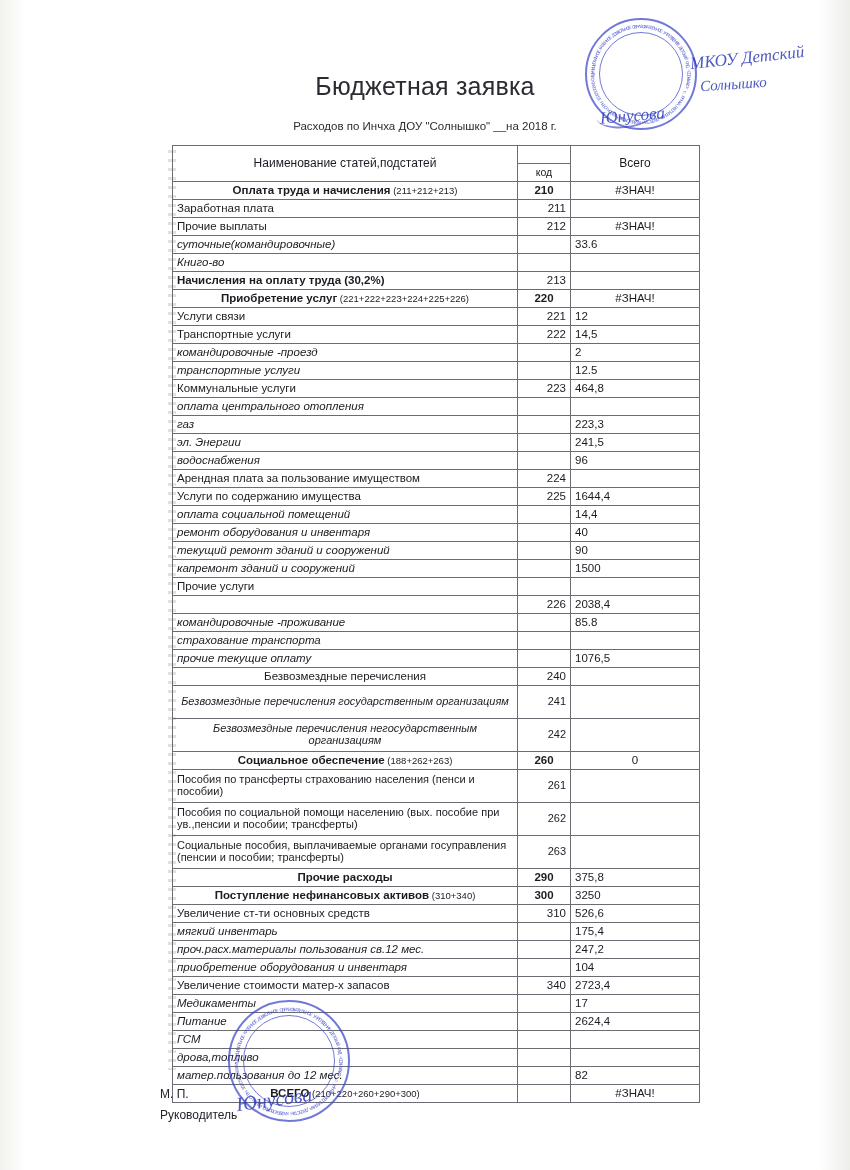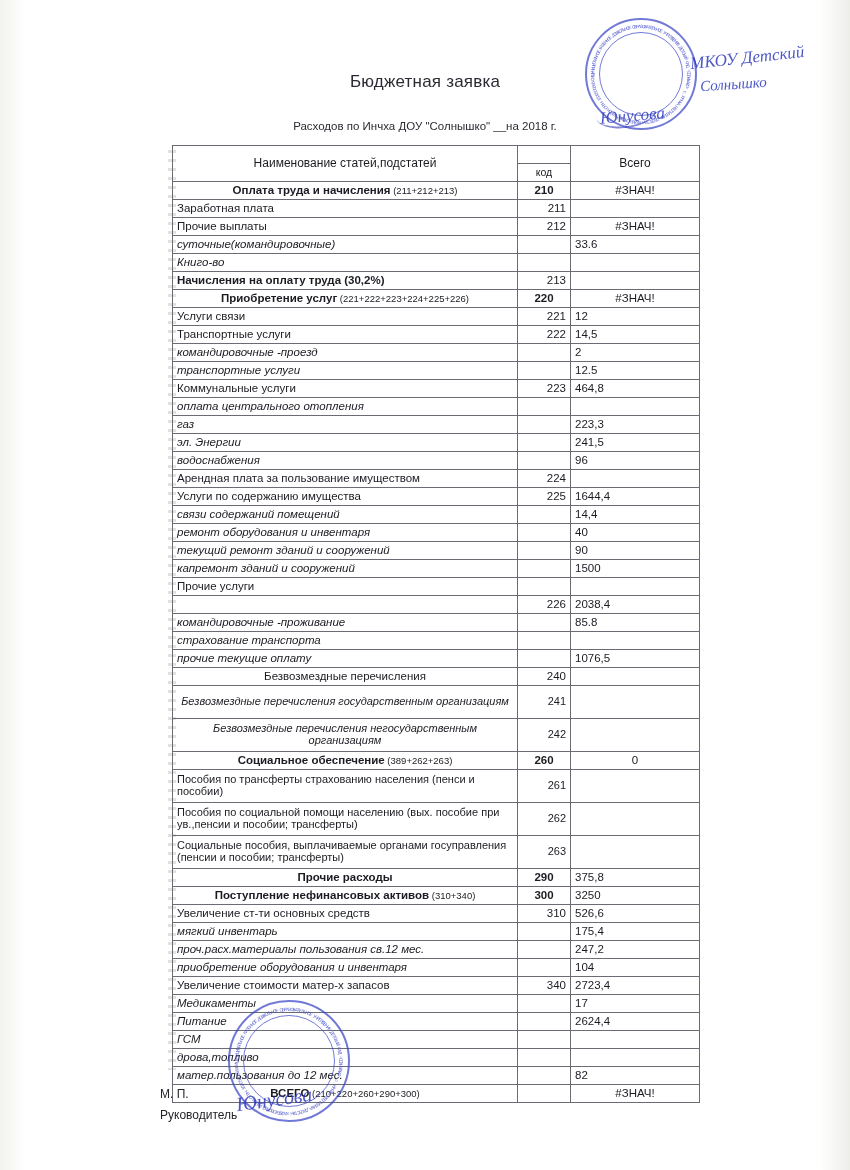--- a/index.html
+++ b/index.html
@@ -12,21 +12,21 @@
     color:#1a1a1a;
   }
   
   .paper{
     position:absolute;inset:0;
     background:
       linear-gradient(90deg,#f2f2ee 0px,#ffffff 26px,#ffffff 820px,#ededea 850px);
   }
   .page-title{
     position:absolute;left:0;top:72px;width:850px;text-align:center;
-    font-size:17px;color:#2b2b33;letter-spacing:.2px;
+    font-size:25px;color:#2b2b33;letter-spacing:.2px;
   }
   .subtitle{
     position:absolute;left:0;top:120px;width:850px;text-align:center;
     font-size:11.5px;color:#2b2b33;
   }
   table.budget{
     position:absolute;left:172px;top:145px;
     width:500px;
     border-collapse:collapse;
     font-size:11.5px;
@@ -216,21 +216,21 @@
         <td class="c-name">Арендная плата за пользование имуществом</td>
         <td class="c-code">224</td>
         <td class="c-total"></td>
       </tr>
       <tr>
         <td class="c-name">Услуги по содержанию имущества</td>
         <td class="c-code">225</td>
         <td class="c-total">1644,4</td>
       </tr>
       <tr>
-        <td class="c-name ital indent2">связи содержаний помещений</td>
+        <td class="c-name ital indent2">оплата социальной помещений</td>
         <td class="c-code"></td>
         <td class="c-total">14,4</td>
       </tr>
       <tr>
         <td class="c-name ital indent2">ремонт оборудования и инвентаря</td>
         <td class="c-code"></td>
         <td class="c-total">40</td>
       </tr>
       <tr>
         <td class="c-name ital indent2">текущий ремонт зданий и сооружений</td>
@@ -276,21 +276,21 @@
         <td class="c-name ital center" style="height: 32px; white-space: normal;">Безвозмездные перечисления государственным организациям</td>
         <td class="c-code" style="height: 32px;">241</td>
         <td class="c-total" style="height: 32px;"></td>
       </tr>
       <tr class="two-line">
         <td class="c-name ital center" style="height: 32px; white-space: normal;">Безвозмездные перечисления негосударственным организациям</td>
         <td class="c-code" style="height: 32px;">242</td>
         <td class="c-total" style="height: 32px;"></td>
       </tr>
       <tr>
-        <td class="c-name bold">Социальное обеспечение<span class="small">  (389+262+263)</span></td>
+        <td class="c-name bold">Социальное обеспечение<span class="small">  (188+262+263)</span></td>
         <td class="c-code bold">260</td>
         <td class="c-total" style="text-align: center;">0</td>
       </tr>
       <tr class="two-line">
         <td class="c-name" style="height: 32px; white-space: normal;">Пособия по трансферты страхованию населения (пенси и пособии)</td>
         <td class="c-code" style="height: 32px;">261</td>
         <td class="c-total" style="height: 32px;"></td>
       </tr>
       <tr class="two-line">
         <td class="c-name" style="height: 32px; white-space: normal;">Пособия по социальной помощи населению (вых. пособие при ув.,пенсии и пособии; трансферты)</td>

